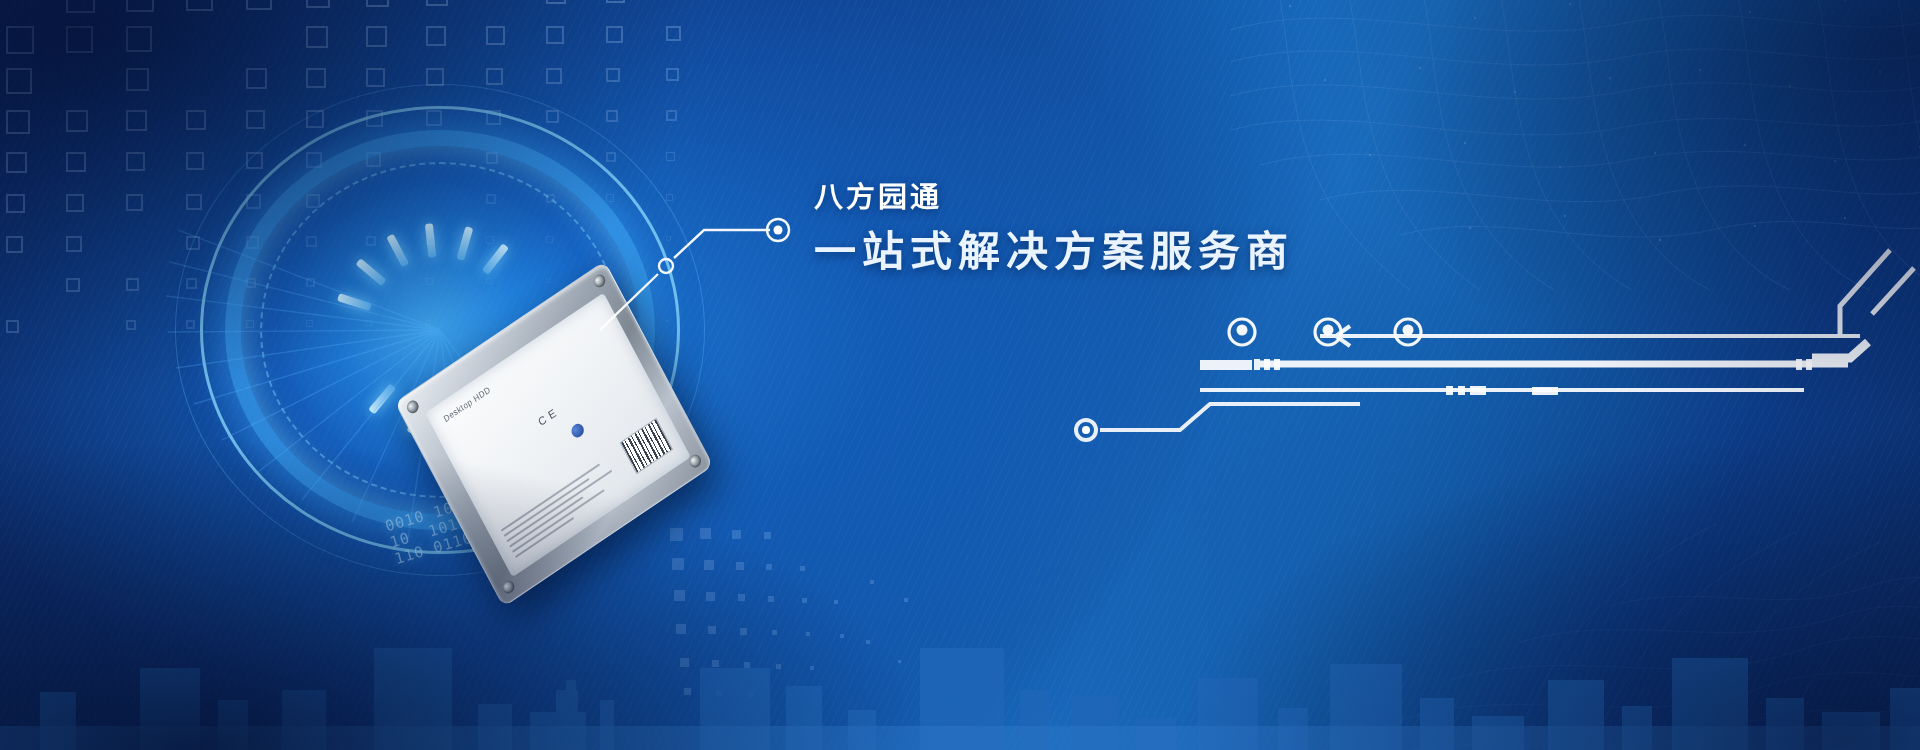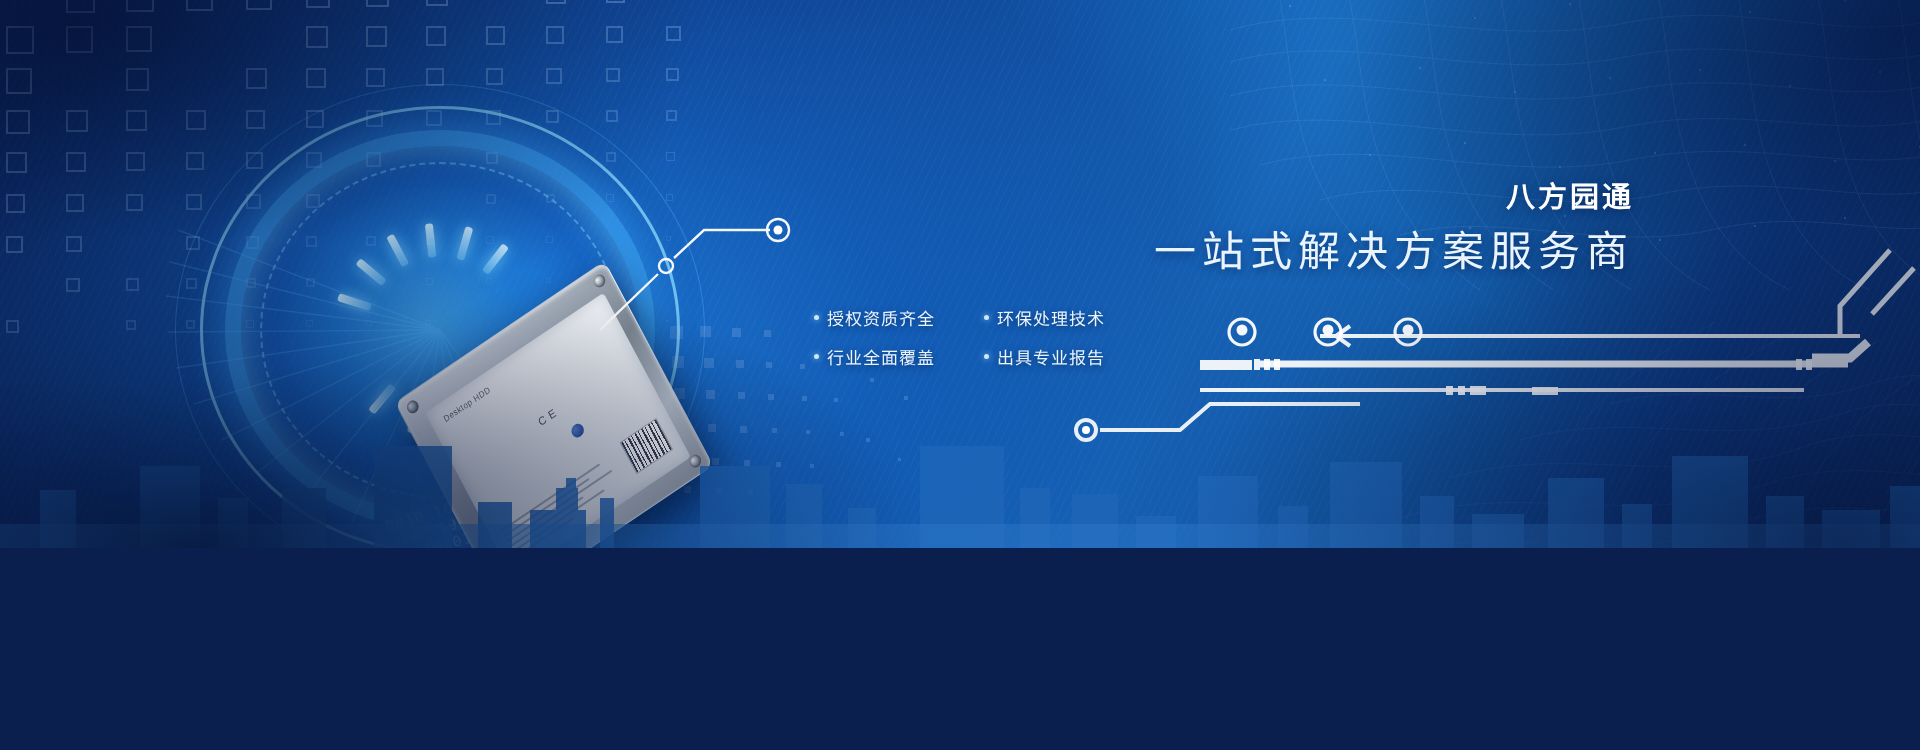--- a/index.html
+++ b/index.html
@@ -4,39 +4,38 @@
 <title>八方园通 Banner</title>
 <style>
   html, body {
     margin: 0;
     padding: 0;
     background: #0a1f4d;
   }
   #banner {
     position: relative;
     width: 1920px;
-    height: 548px;
+    height: 750px;
     overflow: hidden;
     font-family: "Liberation Sans", "DejaVu Sans", sans-serif;
     background:
       radial-gradient(ellipse 1100px 760px at 560px 330px,
         rgba(28,120,212,0.95) 0%,
         rgba(18,92,184,0.75) 30%,
         rgba(12,58,140,0.35) 58%,
         rgba(8,36,104,0.05) 80%),
       linear-gradient(118deg,
         #0b2257 0%,
         #0d2a63 16%,
         #11418e 34%,
         #1464b8 52%,
         #1b74c8 62%,
         #125ba8 74%,
         #0c3a84 86%,
         #0a2a62 100%);
-    text-align: right;
   }
 
   
   .layer { position: absolute; inset: 0; pointer-events: none; }
 
   
   .hatch {
     background-image: repeating-linear-gradient(
       116deg,
       rgba(255,255,255,0.045) 0px,
@@ -188,22 +187,22 @@
   }
   .headline {
     font-size: 60px; font-weight: 900; letter-spacing: 2px;
     line-height: 1.05; margin: 0 0 10px 0;
     background: linear-gradient(180deg,#ffffff 38%, #bfe0ff 72%, #8ec3f5 100%);
     -webkit-background-clip: text; background-clip: text;
     -webkit-text-fill-color: transparent; color: transparent;
     filter: drop-shadow(0 4px 10px rgba(2,22,66,0.60));
   }
   .subhead {
-    font-size: 42px; font-weight: 400; letter-spacing: 6px;
-    line-height: 1.12; margin: 0 0 30px 0;
+    font-size: 42px; font-weight: 700; letter-spacing: 6px;
+    line-height: 1.12; margin: 0 0 15px 0;
     color: #eaf4ff;
     text-shadow: 0 3px 10px rgba(2,24,70,0.55);
   }
   .features {
     display: grid;
     grid-template-columns: 152px 150px;
     column-gap: 18px; row-gap: 14px;
     width: 330px;
   }
   .feat {
@@ -609,33 +608,15 @@
       <rect x="0" y="186" width="1920" height="24"></rect>
     </g>
   </svg>
 
   <div class="layer vignette"></div>
 
   <div class="copy">
     <p class="brand-name">八方园通</p>
     <h2 class="subhead">一站式解决方案服务商</h2>
 
-    <div class="features">
-      <div class="feat">
-        <span class="bullet"></span>
-        <span>授权资质齐全</span>
-      </div>
-      <div class="feat">
-        <span class="bullet"></span>
-        <span>环保处理技术</span>
-      </div>
-      <div class="feat">
-        <span class="bullet"></span>
-        <span>行业全面覆盖</span>
-      </div>
-      <div class="feat">
-        <span class="bullet"></span>
-        <span>出具专业报告</span>
-      </div>
-    </div>
   </div>
 
 </div>
 
 </body></html>

